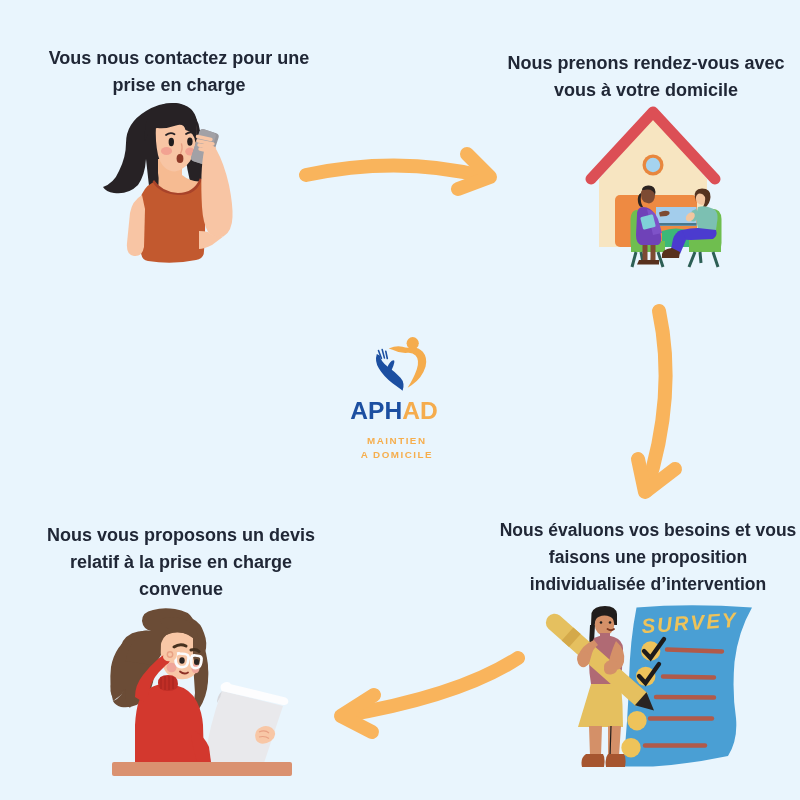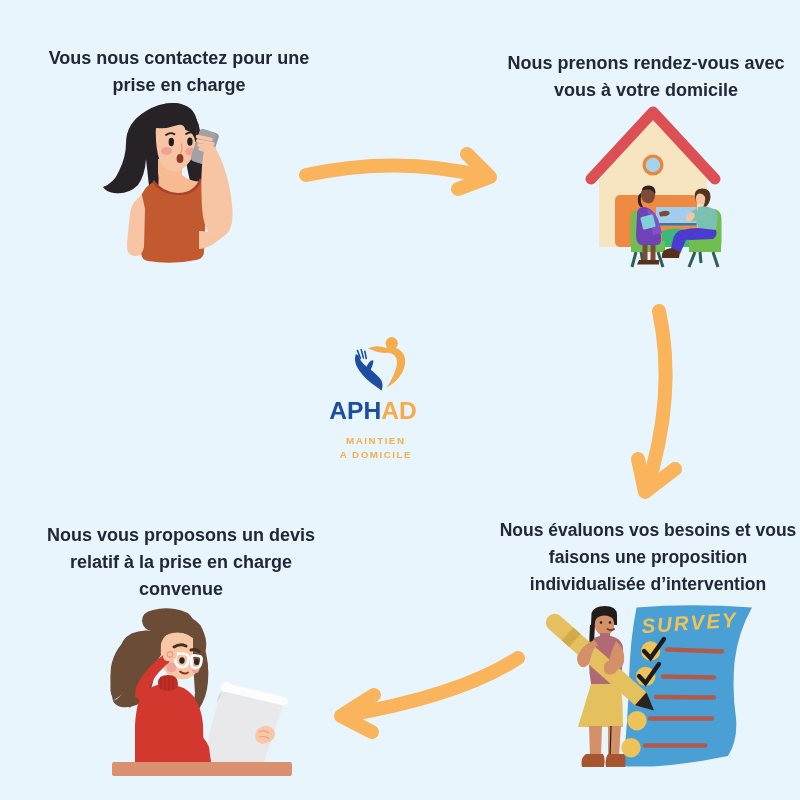--- a/index.html
+++ b/index.html
@@ -22,21 +22,21 @@
   <g stroke="#f9b45c" stroke-width="14" stroke-linecap="round" stroke-linejoin="round">
     <path d="M306,175 Q400,155 486,177"></path>
     <path d="M467,154 L490,177 L458,189"></path>
     <path d="M659,311 Q677,395 646,491"></path>
     <path d="M638,459 L645,492 L675,469"></path>
     <path d="M518,658 Q460,696 342,716"></path>
     <path d="M374,695 L341,716 L372,732"></path>
   </g>
 </svg>
 
-<div class="abs" style="left:310px;top:330px;width:140px;height:140px;">
+<div class="abs" style="left:331px;top:330px;width:140px;height:140px;">
   <svg width="140" height="140" viewBox="0 0 140 140">
     <g transform="translate(40,3)">
       <circle cx="41.7" cy="10.2" r="6.1" fill="#f5ac4d"></circle>
       <path d="M17.7,15.4 Q26,12 31.5,13.8 Q35,15 39.5,14.6 Q47,13.6 51.8,18.8 Q56.8,24.8 54.6,33.6 Q51,45.5 40.5,52.3 L36.6,54.8 Q43,44.5 45.8,36.2 Q48.8,26.8 44.6,22.4 Q41.6,19.4 36.6,19.8 Q28.5,20.4 21.5,16.7 Z" fill="#f5ac4d"></path>
       <path d="M5.8,21 Q3.5,28.5 7.8,35.3 Q12.6,43.5 21.5,50.3 Q28.5,55.3 31.6,57.8 Q34.2,50 29.5,44.8 Q24,38.6 16.5,33.4 Q9.6,28.6 8.8,22.6 Z" fill="#1c4fa1"></path>
       <path d="M15.5,38 Q17,30.5 20.8,27.8 Q24,26 23.3,29.6 Q22.6,33.4 20.4,37.6 Q18,39.5 15.5,38 Z" fill="#1c4fa1"></path>
       <g stroke="#1c4fa1" stroke-width="1.6" stroke-linecap="round">
         <path d="M7.5,17.5 L10.4,25.3"></path>
         <path d="M11.2,16.6 L13.4,24.9"></path>
         <path d="M14.8,18.3 L16.3,25.5"></path>

